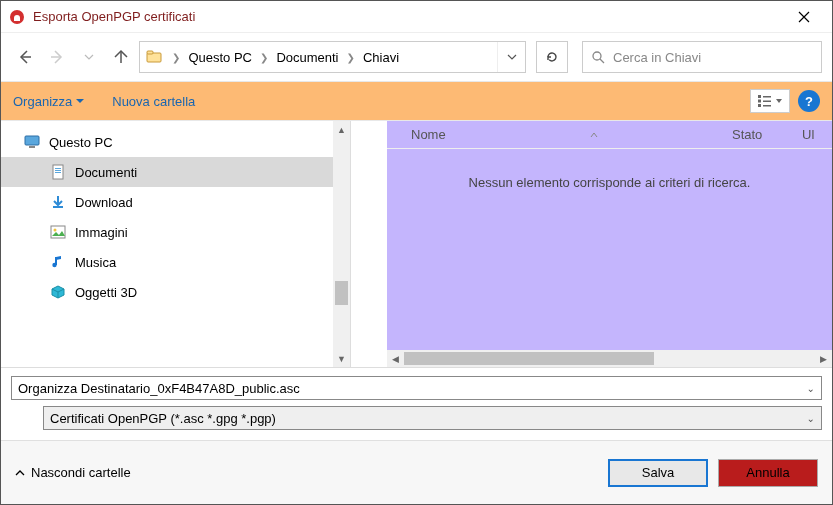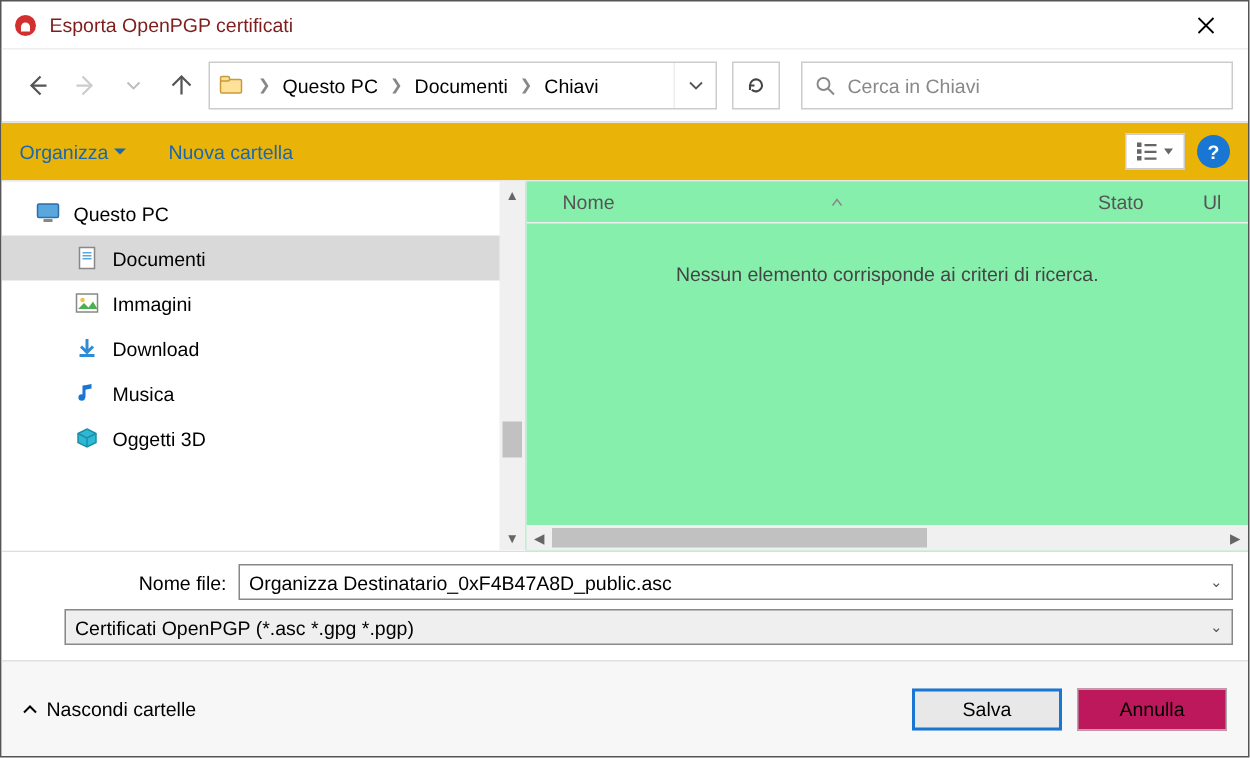--- a/index.html
+++ b/index.html
@@ -11,60 +11,60 @@
 .navrow { height: 48px; display: flex; align-items: center; padding: 4px 10px; gap: 4px; }
 .navbtn { width: 28px; height: 28px; display: flex; align-items: center; justify-content: center; color: #666; cursor: pointer; }
 .navbtn.disabled { color: #bbb; }
 .breadcrumb { flex: 1; height: 32px; border: 1px solid #ccc; display: flex; align-items: center; background: #fff; }
 .breadcrumb .folder-icon { width: 28px; display: flex; align-items: center; justify-content: center; color: #e8b350; }
 .breadcrumb .sep { color: #888; padding: 0 4px; font-size: 10px; }
 .breadcrumb .crumb { padding: 0 4px; color: #000; cursor: pointer; }
 .breadcrumb .spacer { flex: 1; }
 .breadcrumb .dd { width: 28px; display: flex; align-items: center; justify-content: center; color: #666; border-left: 1px solid #eee; height: 100%; cursor: pointer; }
 .refresh { width: 32px; height: 32px; border: 1px solid #ccc; display: flex; align-items: center; justify-content: center; margin-left: 6px; cursor: pointer; color: #444; }
-.search { width: 288px; height: 32px; border: 1px solid #ccc; margin-left: 10px; display: flex; align-items: center; padding: 0 8px; color: #888; }
+.search { width: 240px; height: 32px; border: 1px solid #ccc; margin-left: 10px; display: flex; align-items: center; padding: 0 8px; color: #888; }
 .search .sicon { margin-right: 8px; }
-.toolbar { height: 40px; background: #eab308; border-top: 1px solid #e8e8e8; border-bottom: 1px solid #e8e8e8; display: flex; align-items: center; padding: 0 12px; }
+.toolbar { height: 40px; background: #fdba74; border-top: 1px solid #e8e8e8; border-bottom: 1px solid #e8e8e8; display: flex; align-items: center; padding: 0 12px; }
 .toolbar .org { color: #1a66b0; display: flex; align-items: center; gap: 4px; cursor: pointer; }
 .toolbar .newf { color: #1a66b0; margin-left: 28px; cursor: pointer; }
 .toolbar .right { margin-left: auto; display: flex; align-items: center; gap: 8px; }
 .viewbtn { width: 40px; height: 24px; border: 1px solid #ccc; display: flex; align-items: center; justify-content: center; cursor: pointer; background: #fff; }
 .help { width: 22px; height: 22px; border-radius: 50%; background: #1976d2; color: #fff; display: flex; align-items: center; justify-content: center; font-weight: bold; cursor: pointer; }
 .main { flex: 1; display: flex; min-height: 0; }
 .sidebar { width: 350px; border-right: 1px solid #ddd; position: relative; background: #fff; overflow: hidden; }
 .tree { padding: 6px 0; }
 .tree-item { height: 30px; display: flex; align-items: center; padding-left: 28px; gap: 8px; cursor: pointer; }
 .tree-item.root { padding-left: 22px; font-weight: normal; }
 .tree-item.sel { background: #d9d9d9; }
 .tree-item .ticon { width: 18px; display: flex; align-items: center; justify-content: center; }
 .tree-item.sub { padding-left: 48px; }
 .vscroll { position: absolute; right: 0; top: 0; bottom: 0; width: 17px; background: #f0f0f0; }
 .vscroll .up, .vscroll .down { height: 17px; display: flex; align-items: center; justify-content: center; color: #666; font-size: 9px; }
 .vscroll .thumb { position: absolute; left: 2px; right: 2px; top: 160px; height: 24px; background: #c1c1c1; }
-.filearea { flex: 1; display: flex; flex-direction: column; background: #86efac; position: relative; }
+.filearea { flex: 1; display: flex; flex-direction: column; background: #c4b5fd; position: relative; margin-left: 36px; }
 .cols { height: 28px; display: flex; align-items: center; border-bottom: 1px solid #eee; padding-left: 12px; }
 .cols .col { color: #555; display: flex; align-items: center; gap: 4px; cursor: pointer; }
 .cols .col.nome { flex: 1; padding-left: 12px; }
 .cols .col.stato { width: 70px; }
 .cols .col.ul { width: 30px; }
 .empty { flex: 1; display: flex; align-items: flex-start; justify-content: center; padding-top: 26px; color: #444; }
 .hscroll { height: 17px; background: #f0f0f0; display: flex; align-items: center; }
 .hscroll .left, .hscroll .right { width: 17px; text-align: center; color: #666; font-size: 9px; }
 .hscroll .track { flex: 1; position: relative; height: 100%; }
 .hscroll .thumb { position: absolute; left: 0; width: 250px; top: 2px; bottom: 2px; background: #c1c1c1; }
 .form { background: #fff; border-top: 1px solid #ddd; padding: 8px 10px 4px 10px; }
 .form-row { display: flex; align-items: center; gap: 8px; margin-bottom: 6px; }
 .form-row label { width: 140px; text-align: right; color: #000; }
 .form-row .field { flex: 1; height: 24px; border: 1px solid #888; padding: 0 6px; display: flex; align-items: center; background: #fff; }
 .form-row .field.combo { background: #efefef; border: 1px solid #888; justify-content: space-between; margin-left: 32px; }
 .form-row .field .dd { color: #555; font-size: 10px; }
 .footer { height: 64px; background: #f7f7f7; border-top: 1px solid #e0e0e0; display: flex; align-items: center; padding: 0 14px; }
 .footer .hide { display: flex; align-items: center; gap: 6px; cursor: pointer; color: #000; }
 .footer .btns { margin-left: auto; display: flex; gap: 10px; }
-.footer button { width: 100px; height: 28px; border: 1px solid #aaa; background: #be185d; cursor: pointer; }
+.footer button { width: 100px; height: 28px; border: 1px solid #aaa; background: #b91c1c; cursor: pointer; }
 .footer button.primary { border: 2px solid #1976d2; background: #e8e8e8; }
 svg { display: block; }
 </style>
 </head>
 <body>
 
 <div class="titlebar">
   <span class="app-icon">
     <svg width="16" height="16" viewBox="0 0 16 16">
         <circle cx="8" cy="8" r="7" fill="#d32f2f"></circle>
@@ -183,35 +183,35 @@
               <rect x="5" y="4" width="6" height="1" fill="#5aa7dd"></rect>
               <rect x="5" y="6" width="6" height="1" fill="#5aa7dd"></rect>
               <rect x="5" y="8" width="6" height="1" fill="#5aa7dd"></rect>
             </svg>
           </span>
         <span>Documenti</span>
       </div>
       <div class="tree-item sub">
         <span class="ticon">
             <svg width="16" height="16" viewBox="0 0 16 16">
+              <path d="M8 2 V10 M4 7 L8 11 L12 7" stroke="#2e8bd6" stroke-width="2" fill="none"></path>
+              <rect x="3" y="12" width="10" height="2" fill="#2e8bd6"></rect>
+            </svg>
+          </span>
+        <span>Download</span>
+      </div>
+      <div class="tree-item sub">
+        <span class="ticon">
+            <svg width="16" height="16" viewBox="0 0 16 16">
               <rect x="1" y="2" width="14" height="12" fill="#fff" stroke="#888"></rect>
               <circle cx="5" cy="6" r="1.5" fill="#f0c33c"></circle>
               <path d="M2 12 L6 8 L9 11 L12 7 L15 12 Z" fill="#4caf50"></path>
             </svg>
           </span>
         <span>Immagini</span>
-      </div>
-      <div class="tree-item sub">
-        <span class="ticon">
-            <svg width="16" height="16" viewBox="0 0 16 16">
-              <path d="M8 2 V10 M4 7 L8 11 L12 7" stroke="#2e8bd6" stroke-width="2" fill="none"></path>
-              <rect x="3" y="12" width="10" height="2" fill="#2e8bd6"></rect>
-            </svg>
-          </span>
-        <span>Download</span>
       </div>
       <div class="tree-item sub">
         <span class="ticon">
             <svg width="16" height="16" viewBox="0 0 16 16">
               <path d="M6 3 V11" stroke="#1976d2" stroke-width="2"></path>
               <circle cx="4.5" cy="11" r="2.2" fill="#1976d2"></circle>
               <path d="M6 3 L11 2 V5 L6 6" fill="#1976d2"></path>
             </svg>
           </span>
         <span>Musica</span>
@@ -249,21 +249,20 @@
       <div class="track">
           <div class="thumb"></div>
         </div>
       <span class="right">▶</span>
     </div>
   </div>
 </div>
 
 <div class="form">
   <div class="form-row">
-    <label>Nome file:</label>
     <div class="field">
       <span style="flex:1;">Organizza Destinatario_0xF4B47A8D_public.asc</span>
       <span class="dd">⌄</span>
     </div>
   </div>
   <div class="form-row">
     <div class="field combo">
       <span>Certificati OpenPGP (*.asc *.gpg *.pgp)</span>
       <span class="dd">⌄</span>
     </div>

